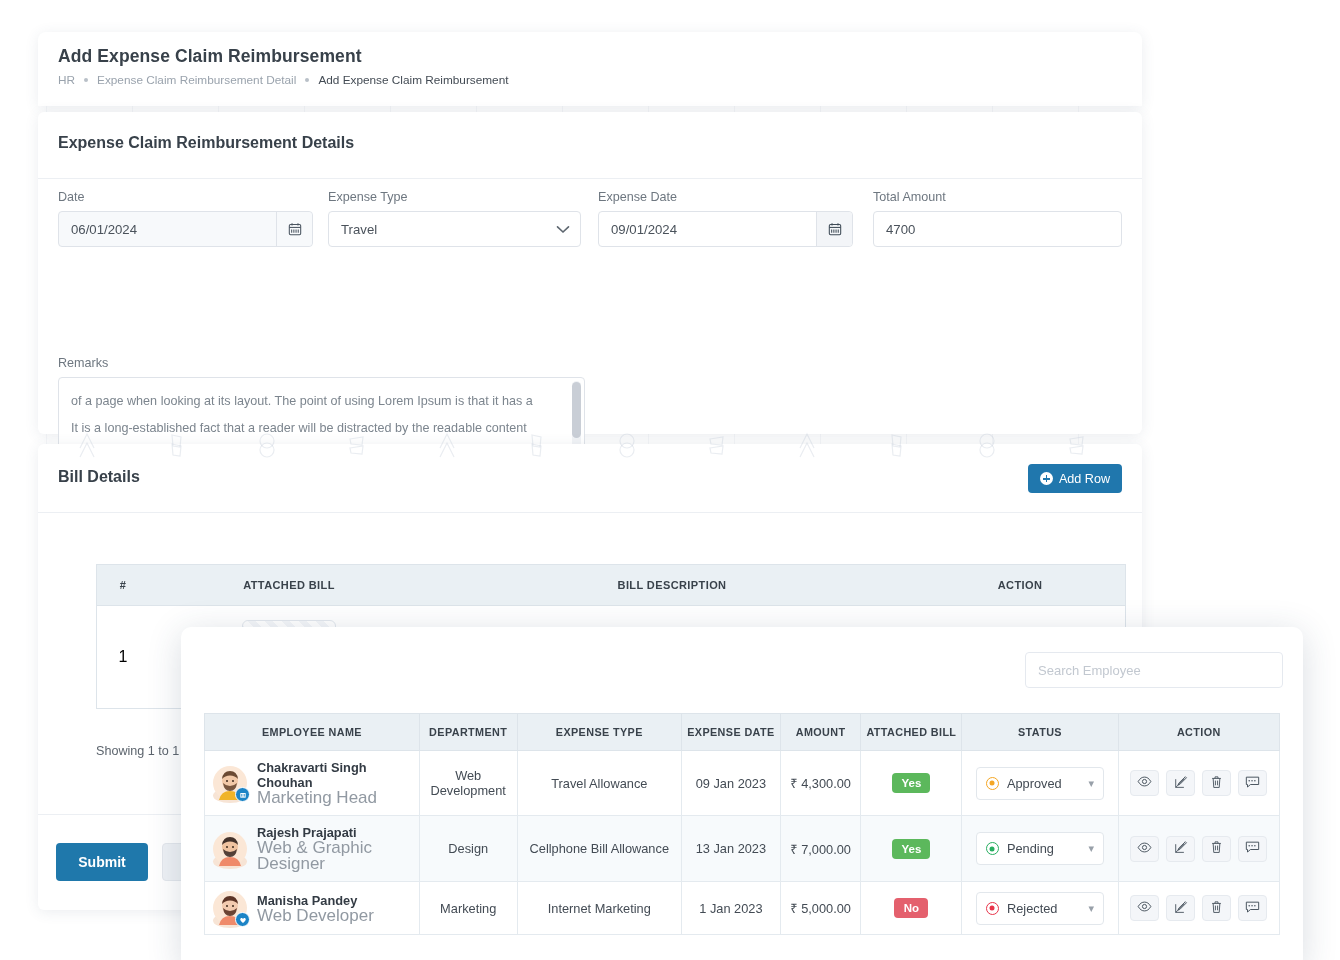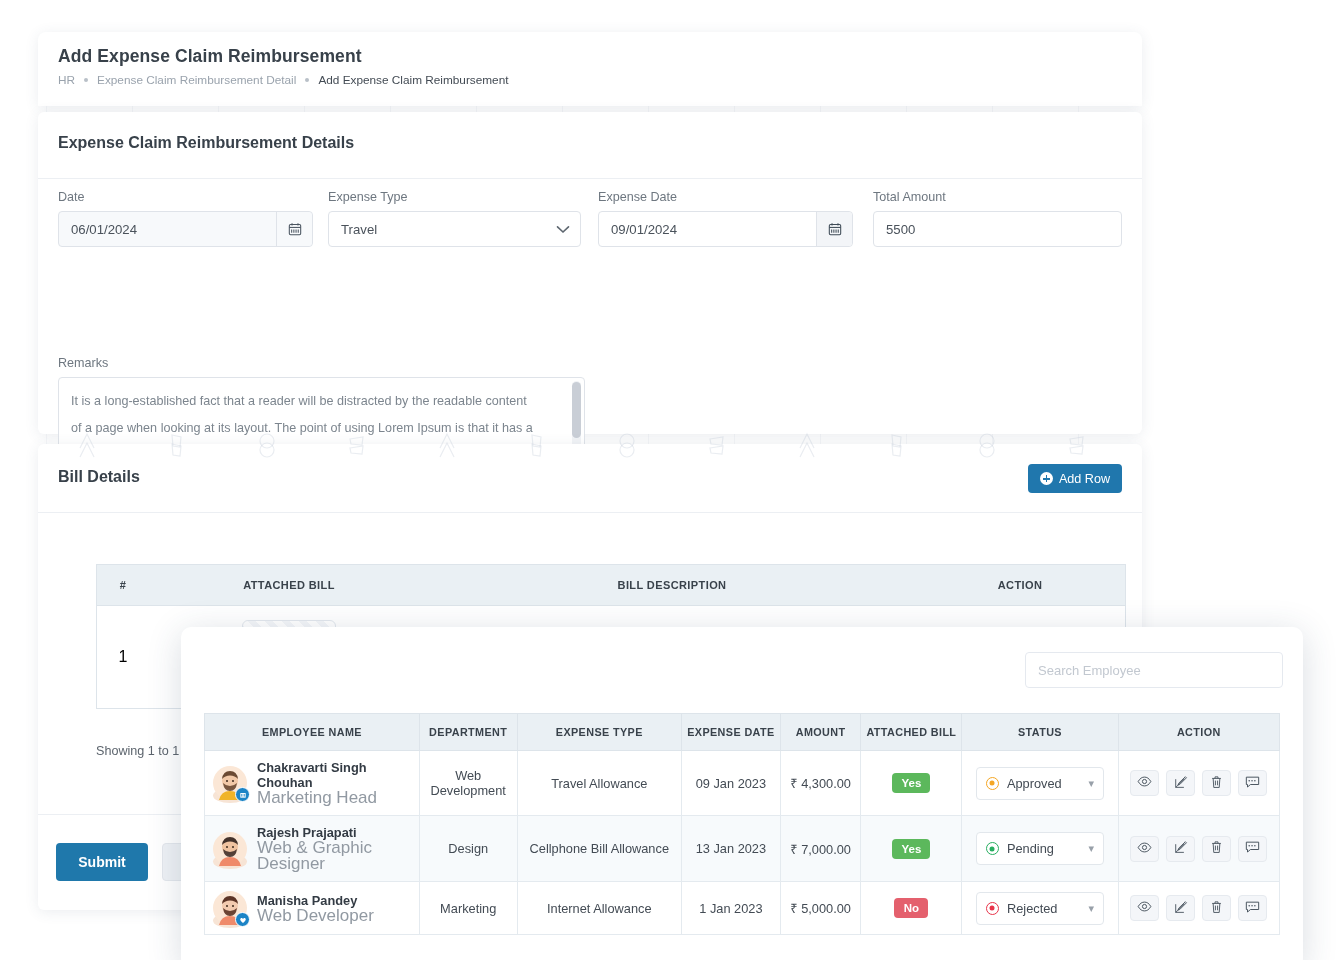--- a/index.html
+++ b/index.html
@@ -258,30 +258,30 @@
               <line x1="9.2" y1="8.6" x2="9.2" y2="12.4"></line>
                 <line x1="11.7" y1="8.6" x2="11.7" y2="12.4"></line>
             </svg>
           </span>
         </div>
       </div>
 
       <div class="field" style="left:815px; top:0; width:249px;">
         <div class="flabel">Total Amount</div>
         <div class="control">
-          <span class="val">5500</span>
+          <span class="val">4700</span>
         </div>
       </div>
     </div>
 
     <div class="remarks-wrap">
       <div class="flabel">Remarks</div>
       <div class="remarks-box">
+        <p>of a page when looking at its layout. The point of using Lorem Ipsum is that it has a</p>
         <p>It is a long-established fact that a reader will be distracted by the readable content</p>
-        <p>of a page when looking at its layout. The point of using Lorem Ipsum is that it has a</p>
         <p>more-or-less normal distribution of letters, as opposed to using 'Content here,</p>
         <div class="rm-scroll"></div>
         <div class="rm-thumb"></div>
         <div class="rm-dot"></div>
         <div class="rm-grip">◢</div>
       </div>
     </div>
   </div>
 
   <div class="card" id="card-bill">
@@ -478,21 +478,21 @@
                       <circle cx="20" cy="15" r="1.1" fill="#4a3526"></circle>
                     </svg></span><span class="badge">
                     <svg width="8" height="8" viewBox="0 0 12 12">
                       <path d="M6 10.5 C2 7.5 1 5.5 2.4 3.9 C3.6 2.6 5.2 3.2 6 4.4 C6.8 3.2 8.4 2.6 9.6 3.9 C11 5.5 10 7.5 6 10.5 Z" fill="#fff"></path>
                     </svg>
                   </span></span>
                 <span><span class="emp-name">Manisha Pandey</span><br><span class="emp-role">Web Developer</span></span>
               </div>
             </td>
             <td class="col-dept">Marketing</td>
-            <td class="col-type">Internet Allowance</td>
+            <td class="col-type">Internet Marketing</td>
             <td class="col-date">1 Jan 2023</td>
             <td class="col-amt">₹ 5,000.00</td>
             <td class="col-bill"><span class="chip no">No</span></td>
             <td class="col-stat">
               <div class="status-sel">
                 <span class="radio" style="color:#e8344a;border-color:#e8344a;"></span>
                 <span class="label">Rejected</span>
                 <span class="caret">▾</span>
               </div>
             </td>

